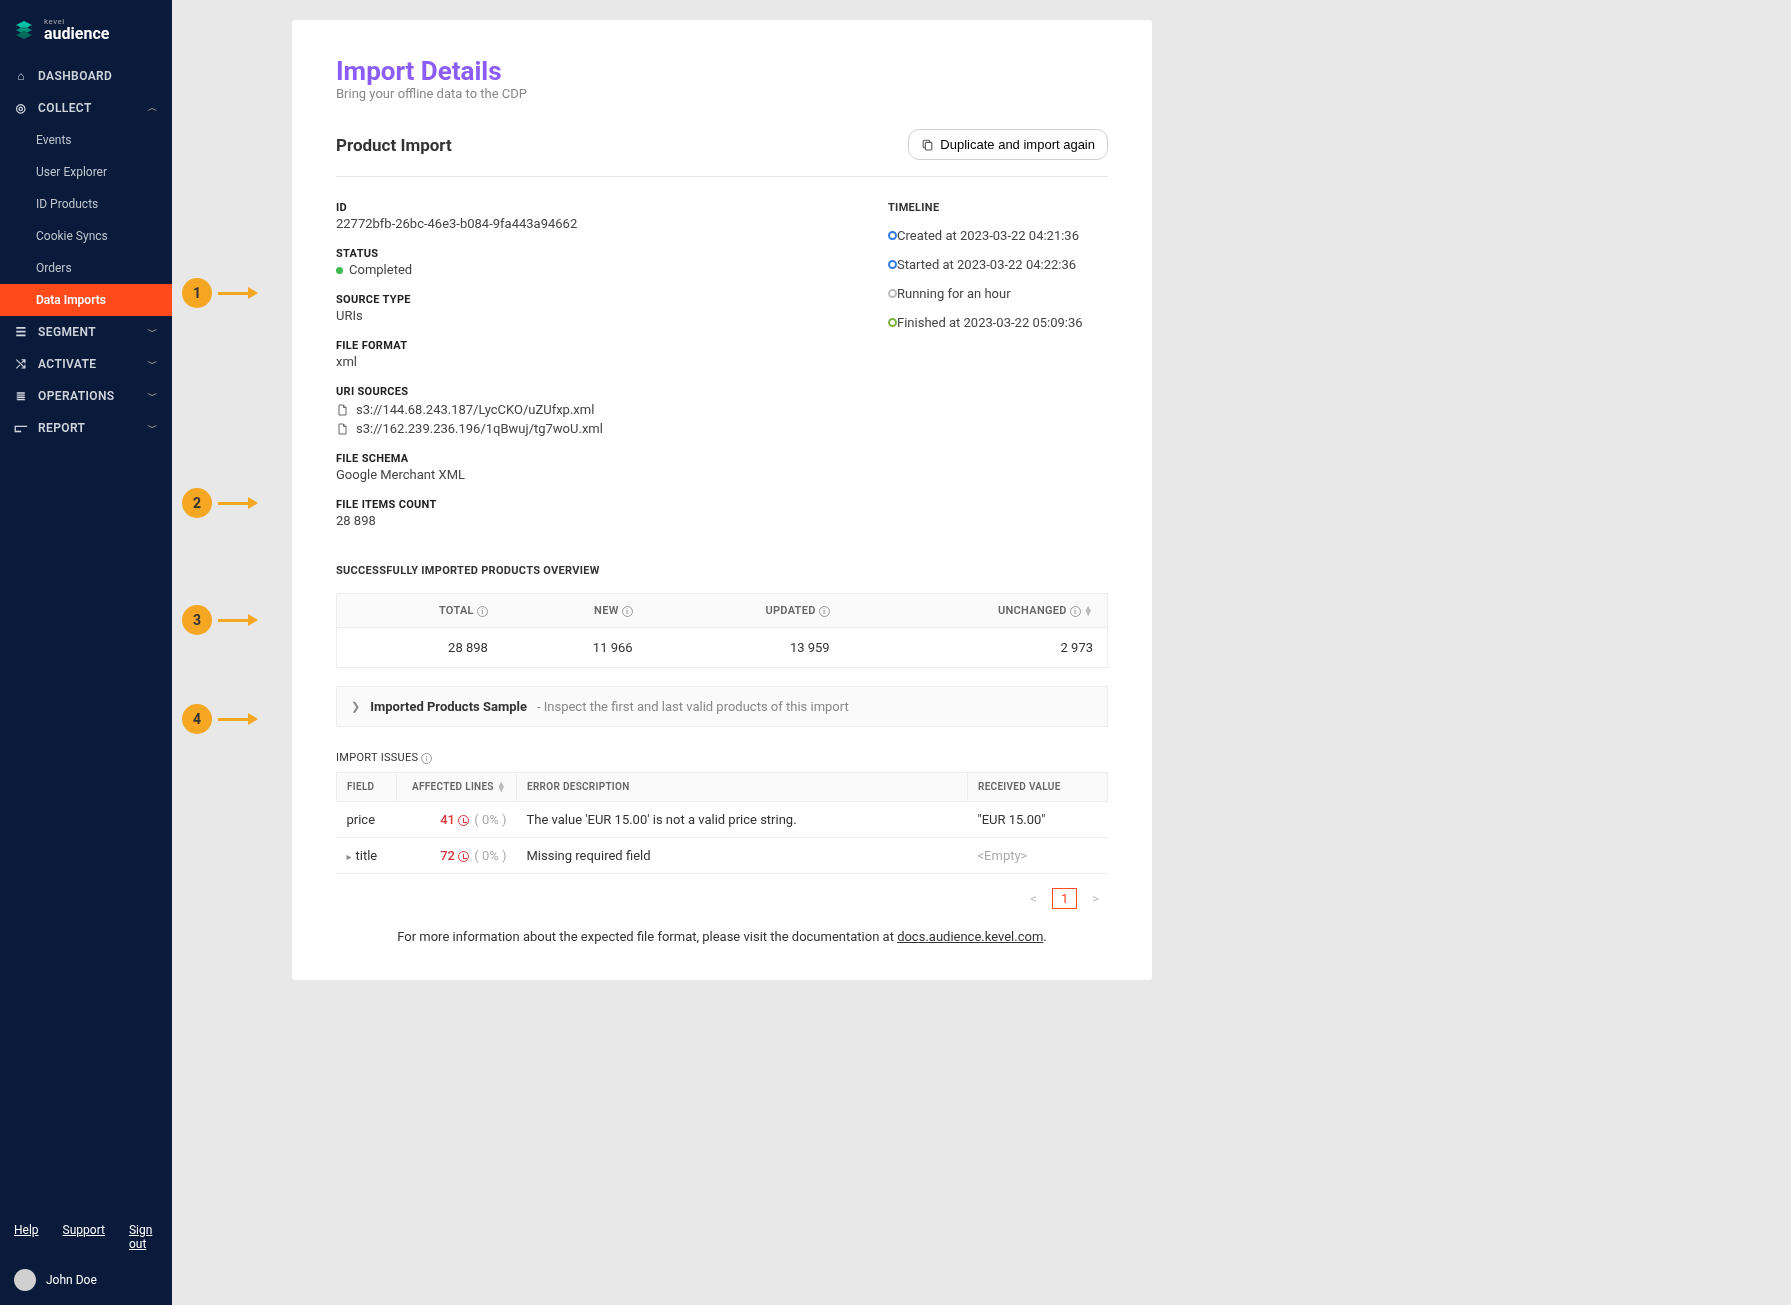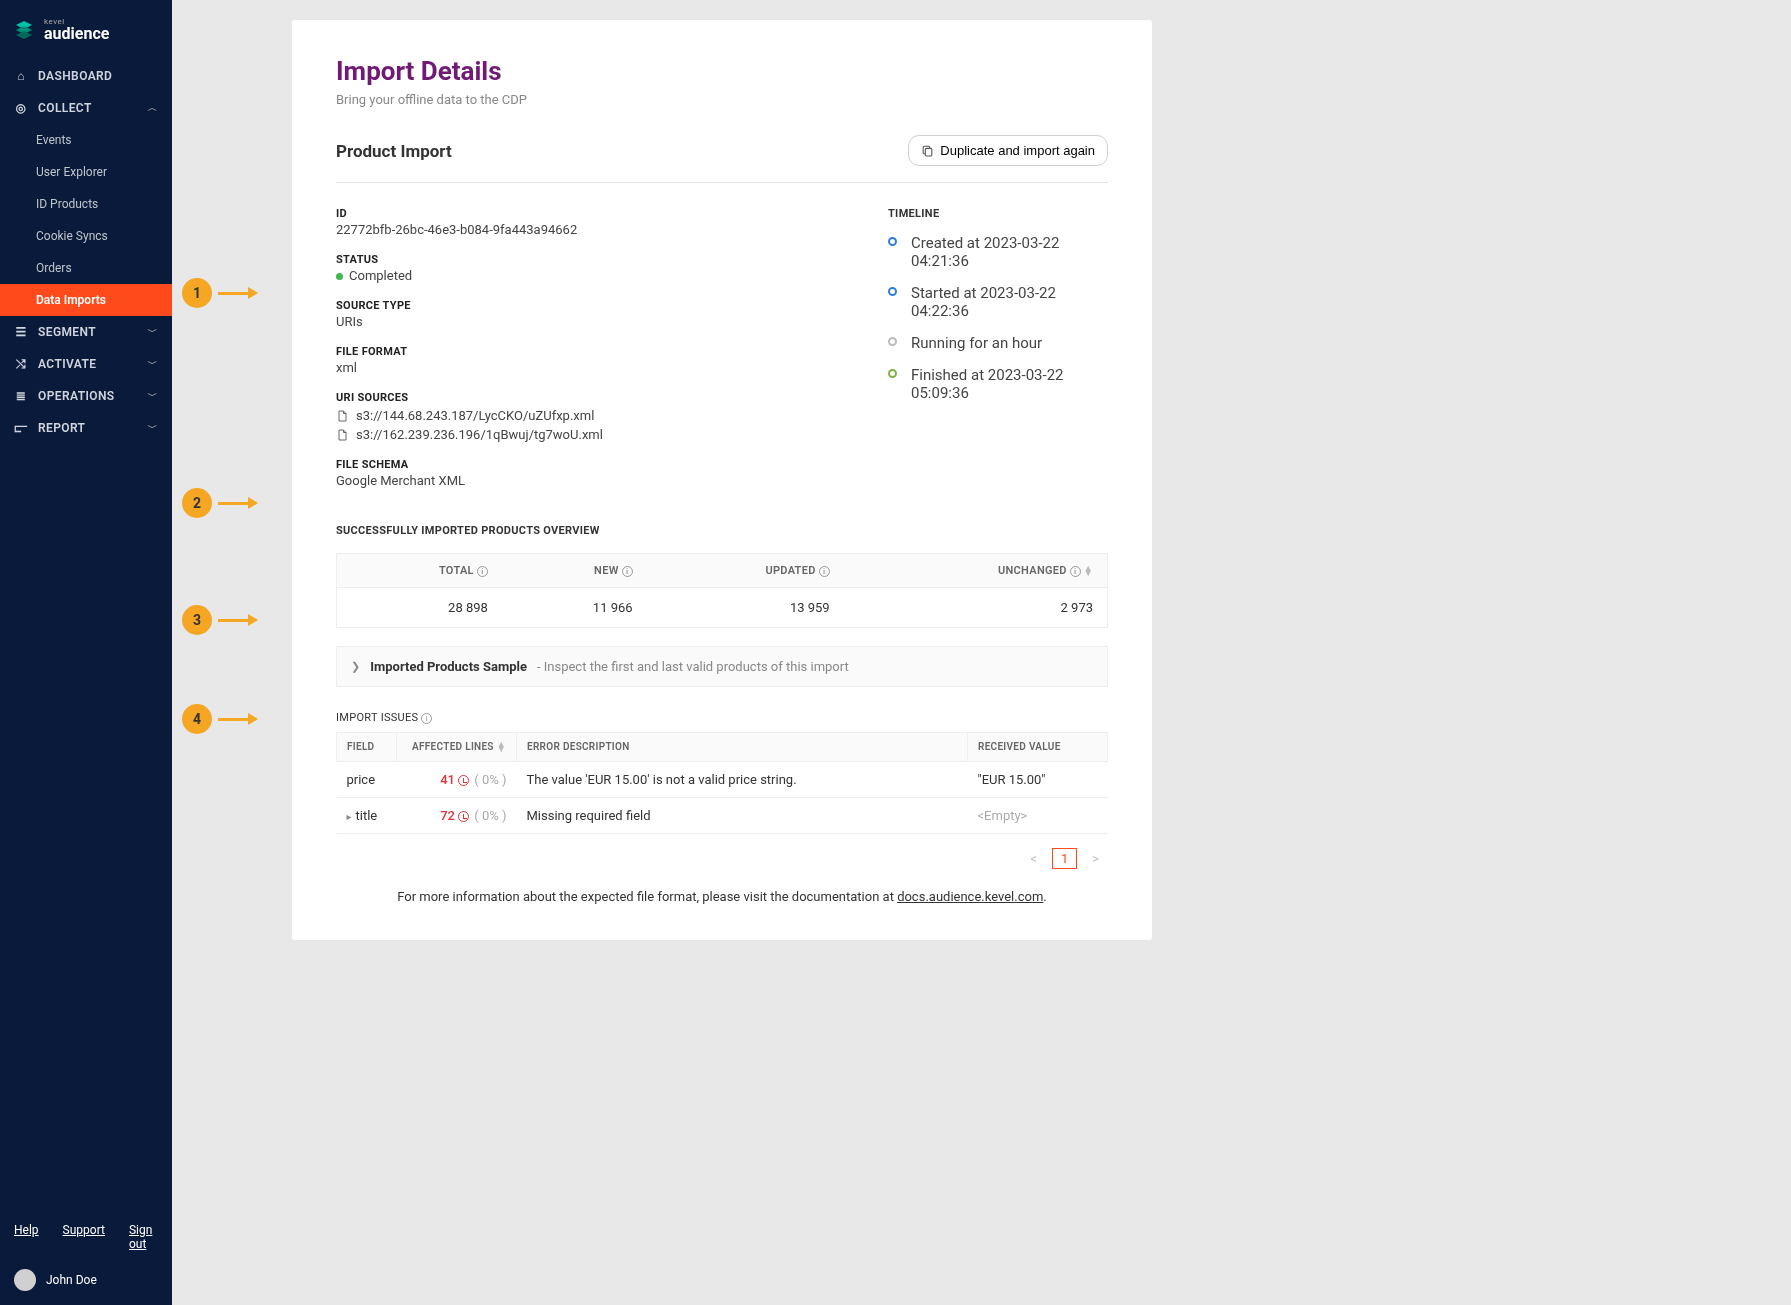--- a/index.html
+++ b/index.html
@@ -21,39 +21,39 @@
 .nav-sub.active { background: #ff4a1c; color: #fff; font-weight: 600; }
 .sidebar-footer { padding: 14px; font-size: 12px; }
 .footer-links { display: flex; gap: 24px; margin-bottom: 18px; }
 .footer-links a { color: #fff; text-decoration: underline; cursor: pointer; }
 .user-row { display: flex; align-items: center; gap: 10px; }
 .avatar { width: 22px; height: 22px; border-radius: 50%; background: #d0d0d0; }
 
 
 .main { margin-left: 172px; flex: 1; padding: 20px 40px 40px 120px; position: relative; }
 .card { background: #fff; border-radius: 3px; padding: 36px 44px; max-width: 860px; }
-.page-title { font-size: 26px; font-weight: 700; color: #701a75; margin-bottom: 6px; }
+.page-title { font-size: 26px; font-weight: 700; color: #8b5cf6; margin-bottom: 0; }
 .page-sub { font-size: 13px; color: #888; margin-bottom: 28px; }
 .section-header { display: flex; justify-content: space-between; align-items: center; border-bottom: 1px solid #e5e5e5; padding-bottom: 16px; margin-bottom: 24px; }
 .section-title { font-size: 17px; font-weight: 700; }
 .btn-dup { border: 1px solid #d0d0d0; background: #fff; padding: 7px 12px; font-size: 13px; border-radius: 11px; cursor: pointer; display: flex; align-items: center; gap: 6px; }
 
 .details-grid { display: flex; gap: 40px; }
 .details-col { flex: 1; }
 .timeline-col { width: 220px; }
 
 .field-block { margin-bottom: 16px; }
 .field-label { font-size: 11px; font-weight: 700; letter-spacing: 0.3px; color: #222; margin-bottom: 2px; }
 .field-value { font-size: 13px; color: #444; }
 .status-dot { width: 7px; height: 7px; border-radius: 50%; background: #3fb950; display: inline-block; margin-right: 6px; vertical-align: middle; }
 .uri-row { display: flex; align-items: center; gap: 8px; font-size: 13px; color: #444; margin-top: 4px; }
 .file-icon { width: 12px; height: 14px; }
 
 .timeline-title { font-size: 11px; font-weight: 700; letter-spacing: 0.3px; margin-bottom: 14px; }
-.tl-item { display: flex; gap: 14px; font-size: 15px; color: #444; margin-bottom: 14px; align-items: flex-start; }
+.tl-item { display: flex; gap: 0; font-size: 13px; color: #444; margin-bottom: 14px; align-items: flex-start; }
 .tl-dot { width: 9px; height: 9px; border-radius: 50%; border: 2px solid; flex-shrink: 0; margin-top: 3px; background: #fff; }
 .tl-dot.blue { border-color: #2f7de0; }
 .tl-dot.gray { border-color: #bbb; }
 .tl-dot.green { border-color: #7cb342; }
 
 .overview-label { font-size: 11px; font-weight: 700; letter-spacing: 0.3px; margin-top: 20px; margin-bottom: 16px; }
 .overview-table { width: 100%; border-collapse: collapse; border: 1px solid #eee; }
 .overview-table th { background: #fafafa; padding: 10px 14px; font-size: 11px; font-weight: 600; color: #666; text-align: right; border-bottom: 1px solid #eee; letter-spacing: 0.3px; }
 .overview-table td { padding: 12px 14px; font-size: 13px; text-align: right; }
 .info-icon { display: inline-block; width: 11px; height: 11px; border: 1px solid #999; border-radius: 50%; font-size: 8px; line-height: 10px; text-align: center; color: #999; margin-left: 3px; vertical-align: middle; }
@@ -220,20 +220,24 @@
             <div class="uri-row">
                 <svg class="file-icon" viewBox="0 0 24 24">
                   <path fill="none" stroke="#666" stroke-width="2" d="M6 2h9l5 5v15H6z M15 2v5h5"></path>
                 </svg>
                 <span>s3://162.239.236.196/1qBwuj/tg7woU.xml</span>
               </div>
           </div>
           <div class="field-block">
               <div class="field-label">FILE SCHEMA</div>
               <div class="field-value">Google Merchant XML</div>
+            </div>
+          <div class="field-block">
+              <div class="field-label">FILE ITEMS COUNT</div>
+              <div class="field-value">28 898</div>
             </div>
         </div>
         <div class="timeline-col">
           <div class="timeline-title">TIMELINE</div>
           <div class="tl-item">
               <span class="tl-dot blue"></span>
               <span>Created at 2023-03-22 04:21:36</span>
             </div>
           <div class="tl-item">
               <span class="tl-dot blue"></span>

